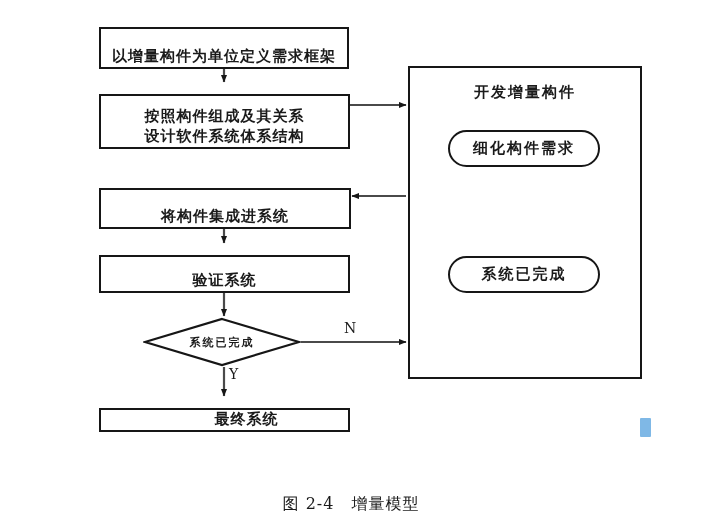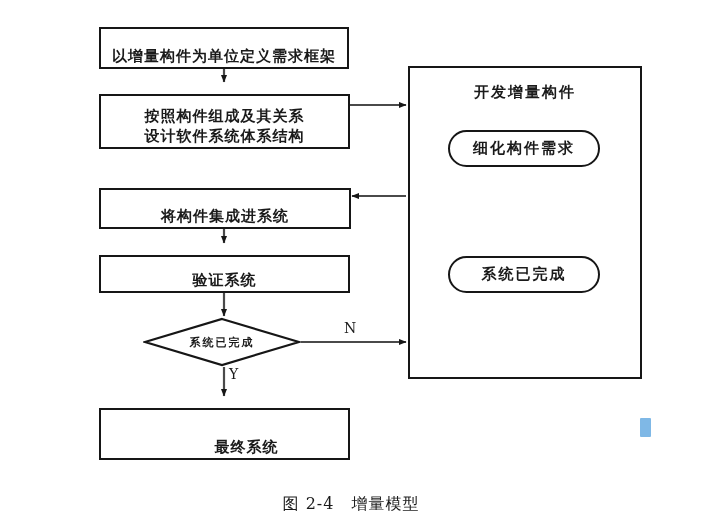--- a/index.html
+++ b/index.html
@@ -161,21 +161,21 @@
   </div>
 
   <div class="node proc" style="left:99px; top:176px; width:252px; height:41px;">
     <span class="lines">将构件集成进系统</span>
   </div>
 
   <div class="node proc" style="left:99px; top:243px; width:251px; height:38px;">
     <span class="lines">验证系统</span>
   </div>
 
-  <div class="node proc" style="left:99px; top:396px; width:251px; height:52px;padding-left:44px;">
+  <div class="node proc" style="left:99px; top:396px; width:251px; height:24px;padding-left:44px;">
     <span class="lines">最终系统</span>
   </div>
 
   <div class="diamond-wrap" style="left:143px; top:317px; width:158px; height:50px;">
     <svg width="158" height="50" viewBox="0 0 158 50">
       <polygon points="79,2 156,25 79,48 2,25" fill="#ffffff" stroke="#161616" stroke-width="2.2"></polygon>
     </svg>
     <div class="diamond-label">系统已完成</div>
   </div>
 

